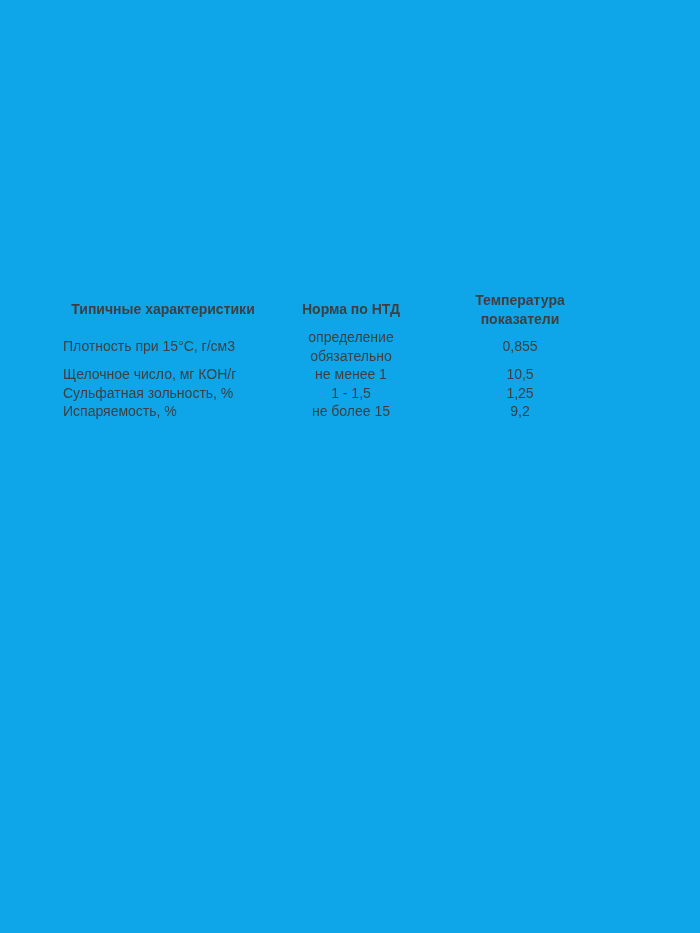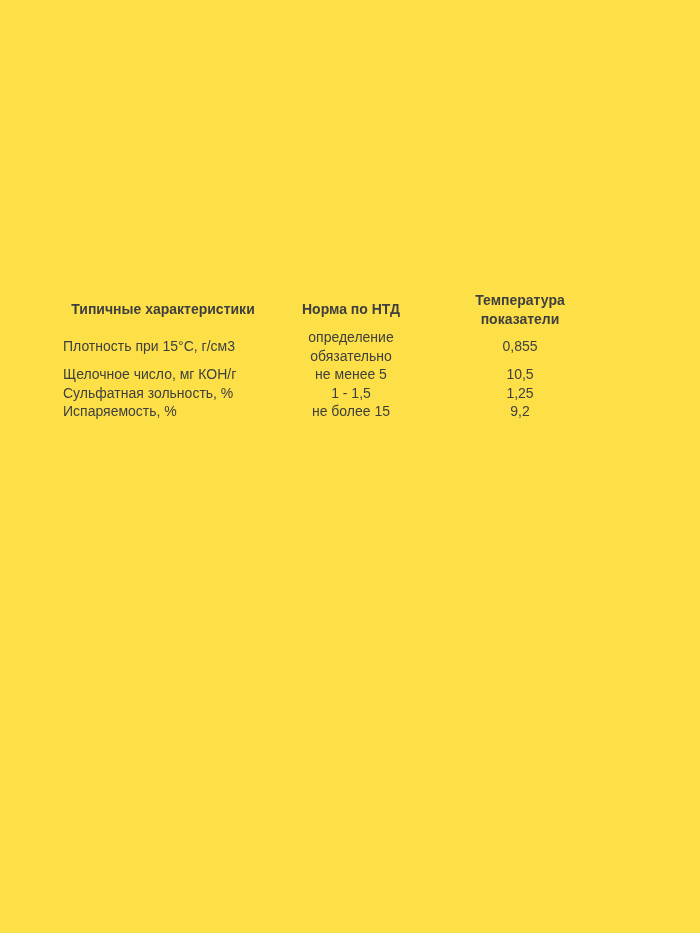--- a/index.html
+++ b/index.html
@@ -4,21 +4,21 @@
 <style>
   html, body {
     margin: 0;
     padding: 0;
     background: #ffffff;
   }
   .page {
     position: relative;
     width: 700px;
     height: 933px;
-    background: #fde047;
+    background: #0ea5e9;
     overflow: hidden;
     font-family: "Liberation Sans", sans-serif;
     color: #3f3f3f;
   }
   table.characteristics {
     position: absolute;
     left: 58px;
     top: 291px;
     width: 548px;
     border-collapse: collapse;
@@ -66,21 +66,21 @@
     </thead>
     <tbody>
         <tr>
     <td class="name">Плотность при 15°С, г/см3</td>
     <td class="norm">определение
 обязательно</td>
     <td class="actual">0,855</td>
   </tr>
         <tr>
     <td class="name">Щелочное число, мг КОН/г</td>
-    <td class="norm">не менее 5</td>
+    <td class="norm">не менее 1</td>
     <td class="actual">10,5</td>
   </tr>
         <tr>
     <td class="name">Сульфатная зольность, %</td>
     <td class="norm">1 - 1,5</td>
     <td class="actual">1,25</td>
   </tr>
         <tr>
     <td class="name">Испаряемость, %</td>
     <td class="norm">не более 15</td>

